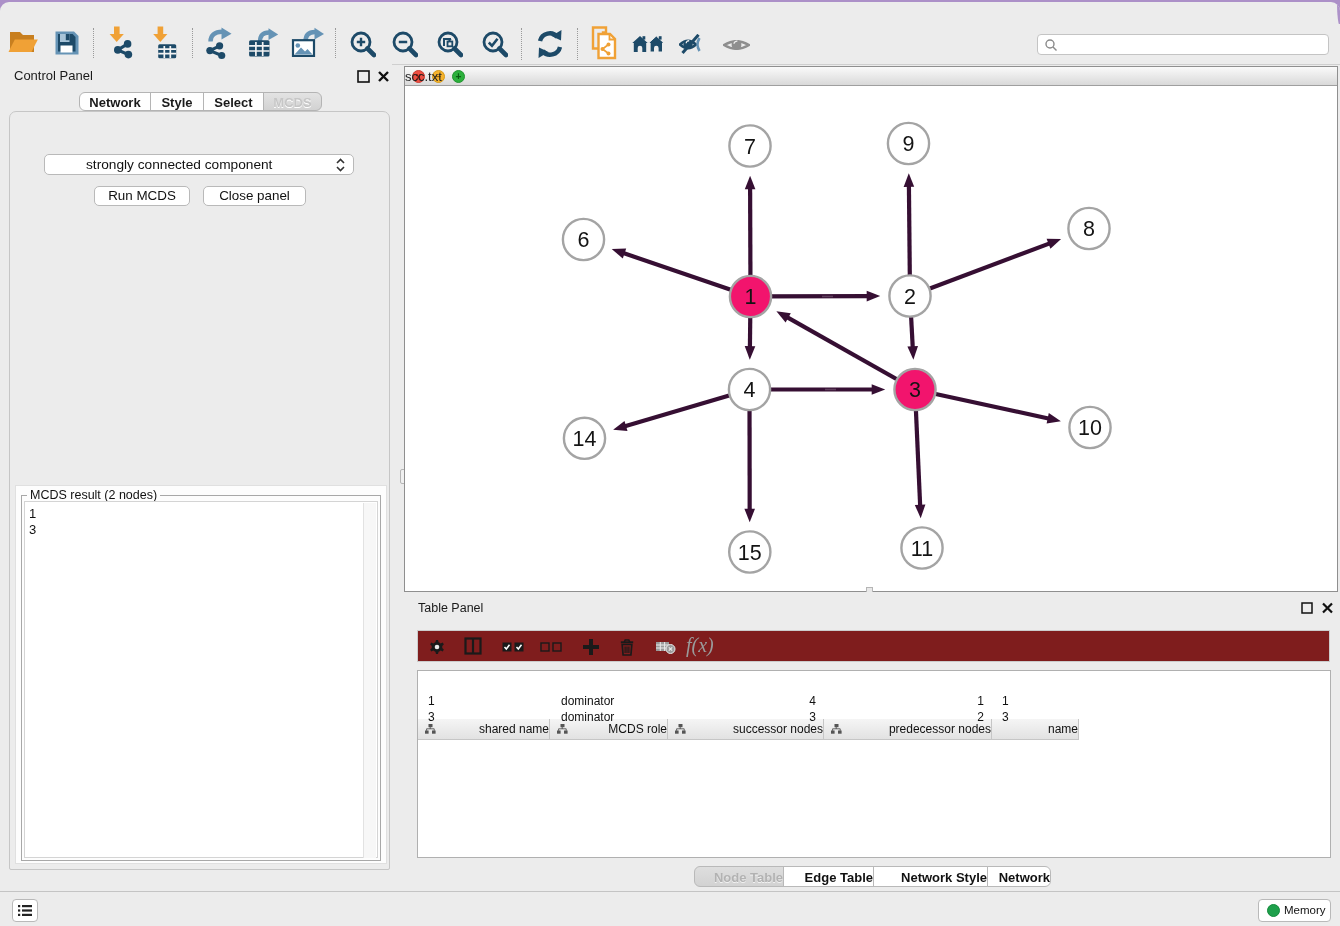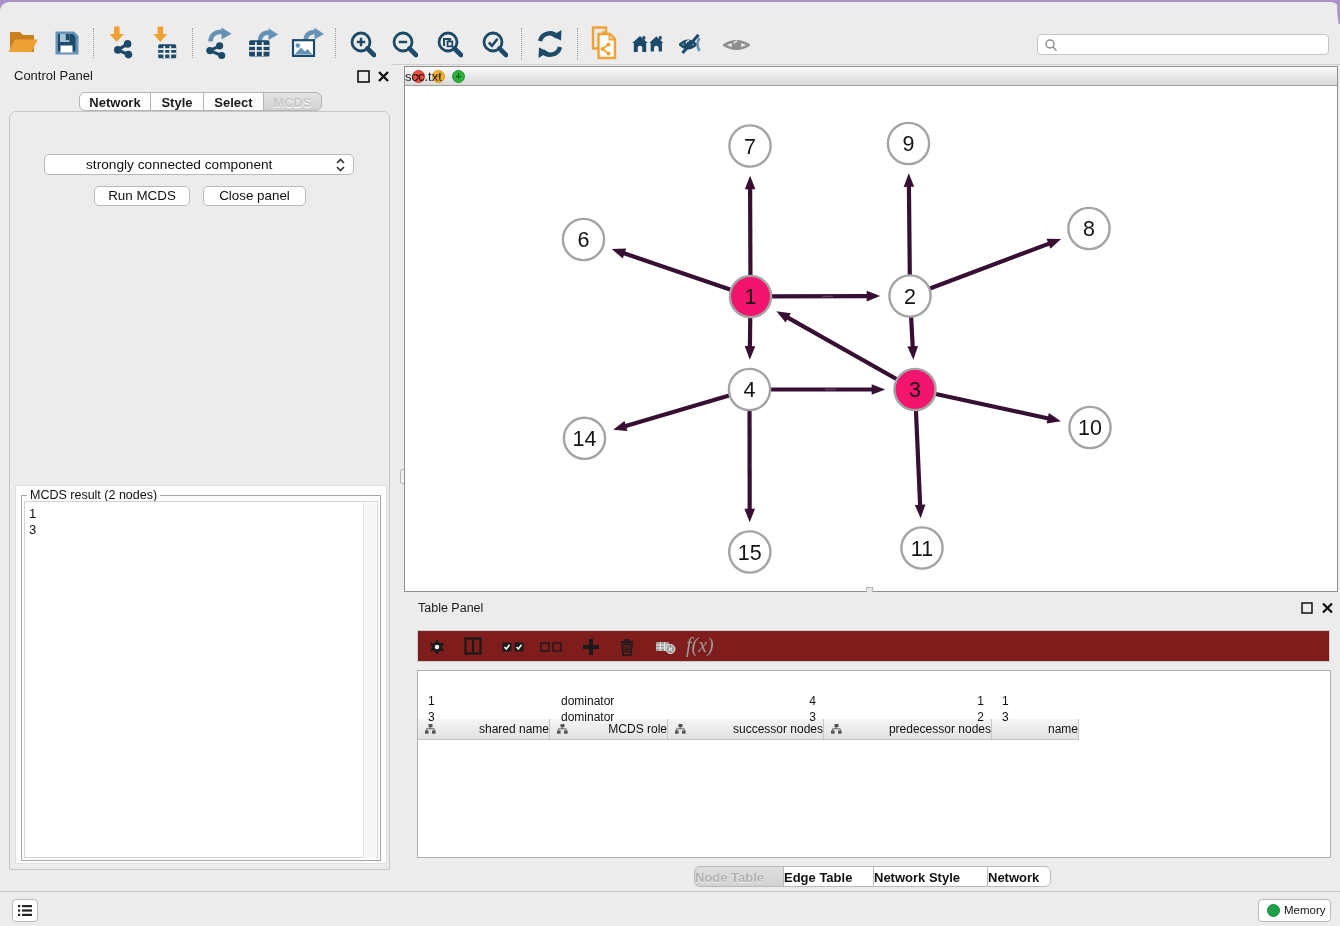--- a/index.html
+++ b/index.html
@@ -39,21 +39,21 @@
 #graph{position:absolute;left:0;top:19.5px;}
 
 #tpanel{position:absolute;left:406px;top:589.5px;width:934px;height:298px;background:#ececec;}
 #tptitle{position:absolute;left:12px;top:9px;font-size:12.5px;color:#1a1a1a;}
 #ttoolbar{position:absolute;left:11px;top:38px;width:913px;height:32.5px;background:#7f1d1d;border:1px solid #ccc;box-sizing:border-box;}
 #ttable{position:absolute;left:11px;top:78.5px;width:914px;height:188px;background:#fff;border:1px solid #b0b0b0;box-sizing:border-box;}
 .th{position:absolute;top:0;height:21px;background:linear-gradient(#f5f5f5,#e2e2e2);border-right:1px solid #c6c6c6;border-bottom:1px solid #c6c6c6;box-sizing:border-box;font-size:12px;color:#111;text-align:right;line-height:21px;margin-top:48px;}
 .td{position:absolute;font-size:12px;color:#111;height:16px;line-height:16px;}
 
 #btabs{position:absolute;left:694px;top:863.5px;height:21px;font-size:13px;font-weight:bold;}
-.btab{position:absolute;top:0;height:21px;line-height:21px;text-align:left;background:#fff;border:1px solid #b9b9b9;box-sizing:border-box;color:#111;}
+.btab{position:absolute;top:0;height:21px;line-height:21px;text-align:right;background:#fff;border:1px solid #b9b9b9;box-sizing:border-box;color:#111;}
 
 #statusbar{position:absolute;left:0;top:888.5px;width:1340px;height:36px;background:#ececec;border-top:1px solid #c4c4c4;}
 #listbtn{position:absolute;left:12px;top:7px;width:26px;height:23px;background:#fff;border:1px solid #b9b9b9;border-radius:4px;box-sizing:border-box;}
 #membtn{position:absolute;left:1258px;top:7px;width:73px;height:23px;background:#fff;border:1px solid #b9b9b9;border-radius:4px;box-sizing:border-box;font-size:11.5px;color:#111;}
 </style>
 </head>
 <body>
 <div id="win">
     <div style="position:absolute;right:0;top:0;width:3px;height:24px;background:#ad92c9;border-radius:0 0 0 100%;"></div>
   <div id="toolbar">

